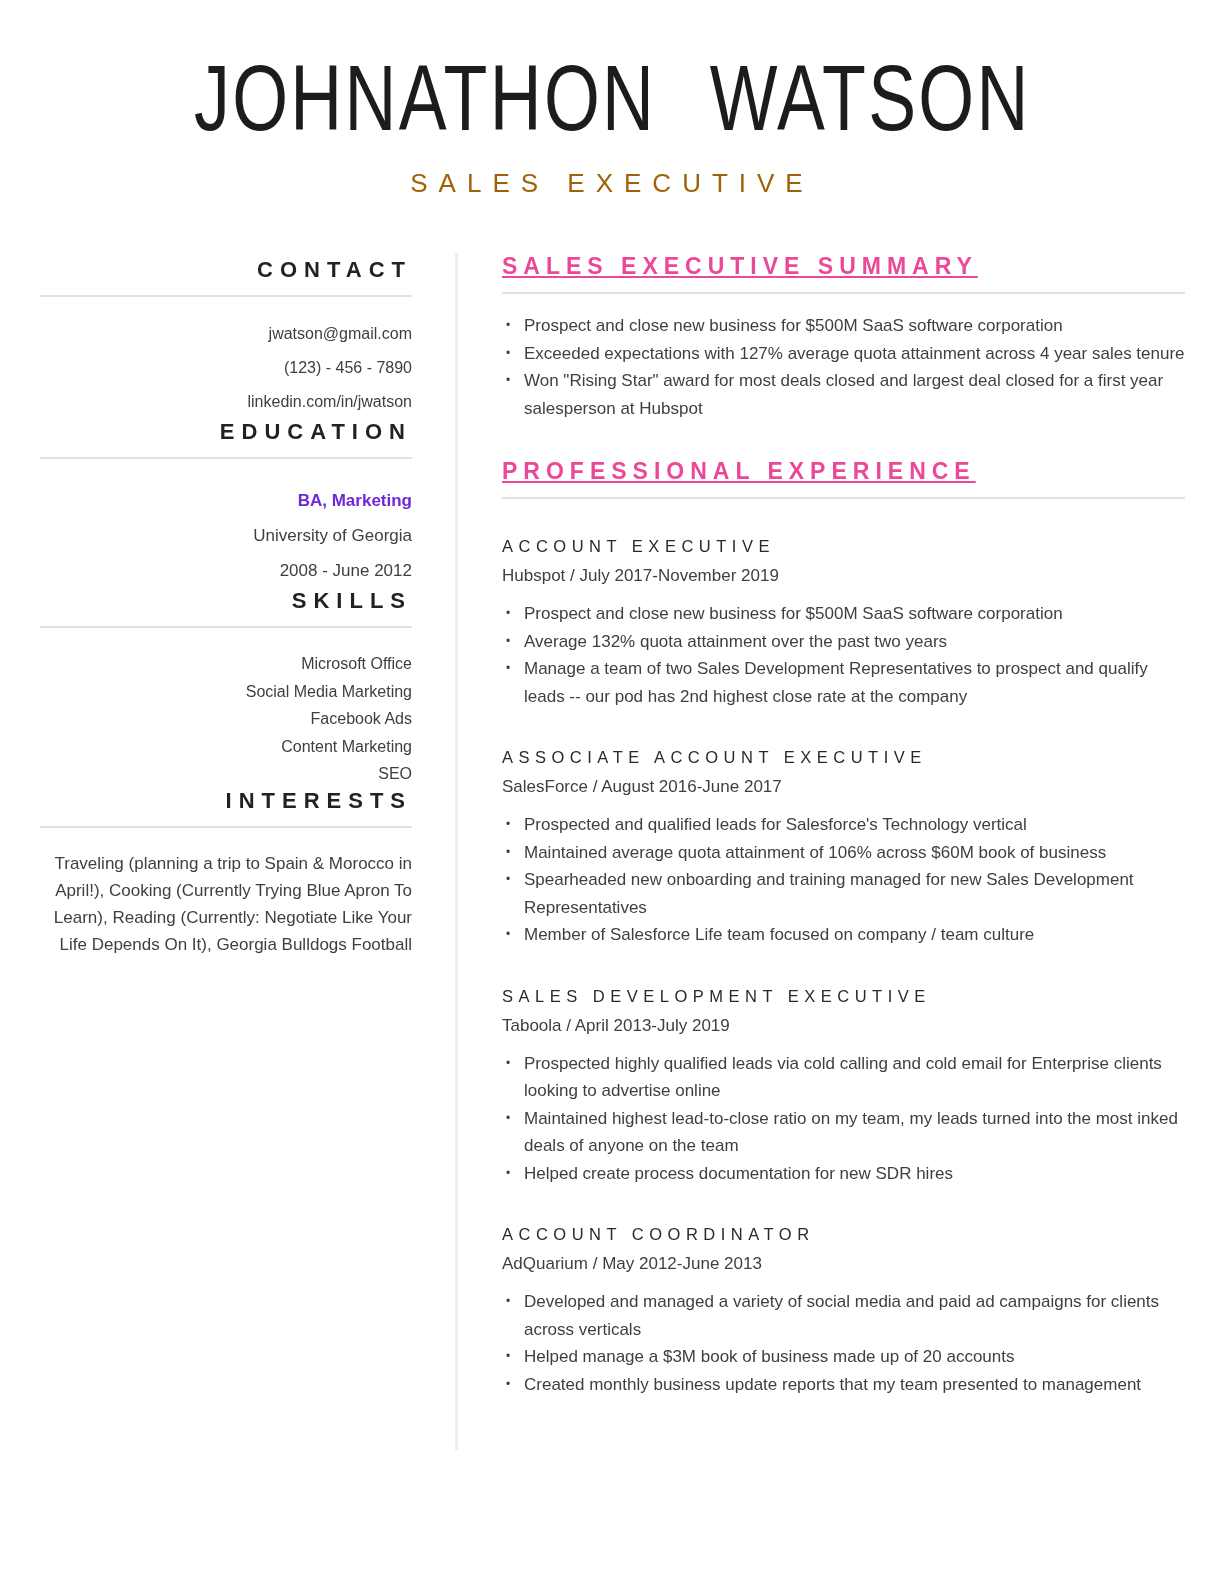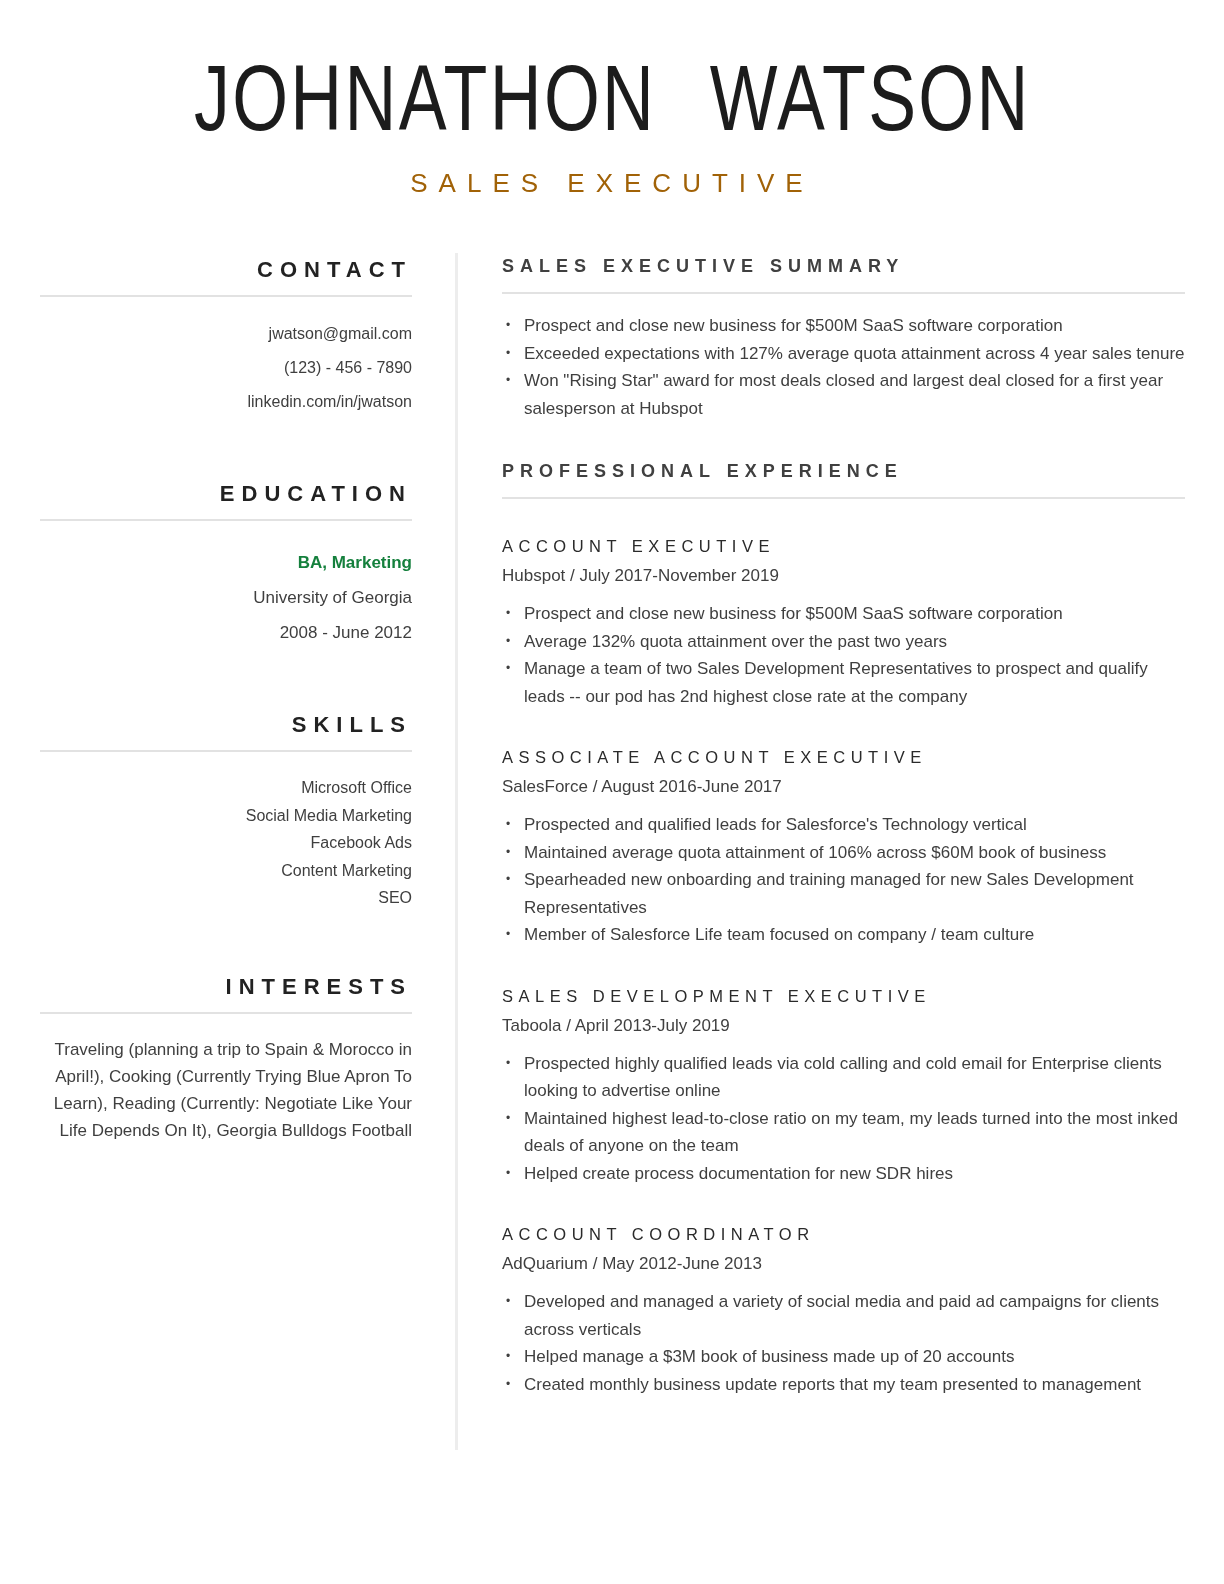--- a/index.html
+++ b/index.html
@@ -31,38 +31,38 @@
     font-weight:normal;
   }
   
   .columns{display:flex;align-items:stretch;margin-top:54px;}
   .sidebar{margin-left:40px;width:372px;text-align:right;}
   .v-divider{width:3px;background:#ededed;margin-left:43px;}
   .main-col{margin-left:44px;width:683px;padding-bottom:52px;}
 
   
   .h-rule{height:2px;background:#e2e2e2;border:0;margin:12px 0 0 0;}
-  .side-section{margin-top:62px;}
+  .side-section{}
   .side-section:first-child{margin-top:4px;}
   .side-heading{
     font-size:22px;font-weight:bold;color:#222222;
     letter-spacing:7px;line-height:26px;
   }
   .side-body{margin-top:20px;font-size:17px;color:#3f3f3f;}
   .contact-list{line-height:34px;list-style:none;margin:20px 0 0 0;padding:0;}
   .edu-block{margin-top:24px;line-height:35px;}
-  .edu-degree{font-weight:bold;color:#15803d;}
+  .edu-degree{font-weight:bold;color:#6d28d9;}
   .skill-list{line-height:27.5px;list-style:none;margin:22px 0 0 0;padding:0;}
   .interests-text{margin-top:22px;line-height:27px;}
 
   .main-section{margin-top:36px;}
   .main-section:first-child{margin-top:0;}
   .main-heading{
-    font-size:18px;font-weight:bold;color:#404040;
-    letter-spacing:6px;line-height:27px;
+    font-size:23px;font-weight:bold;color:#ec4899;
+    letter-spacing:6px;line-height:27px;text-decoration:underline;
   }
   .bullet-list{list-style:none;margin:18px 0 0 0;padding:0;}
   .bullet-list li{
     display:flex;
     font-size:17px;line-height:27.5px;color:#3f3f3f;
   }
   .bullet-list .dot{
     flex:0 0 18px;
     padding-left:4px;
     font-size:12px;line-height:27.5px;color:#3f3f3f;

